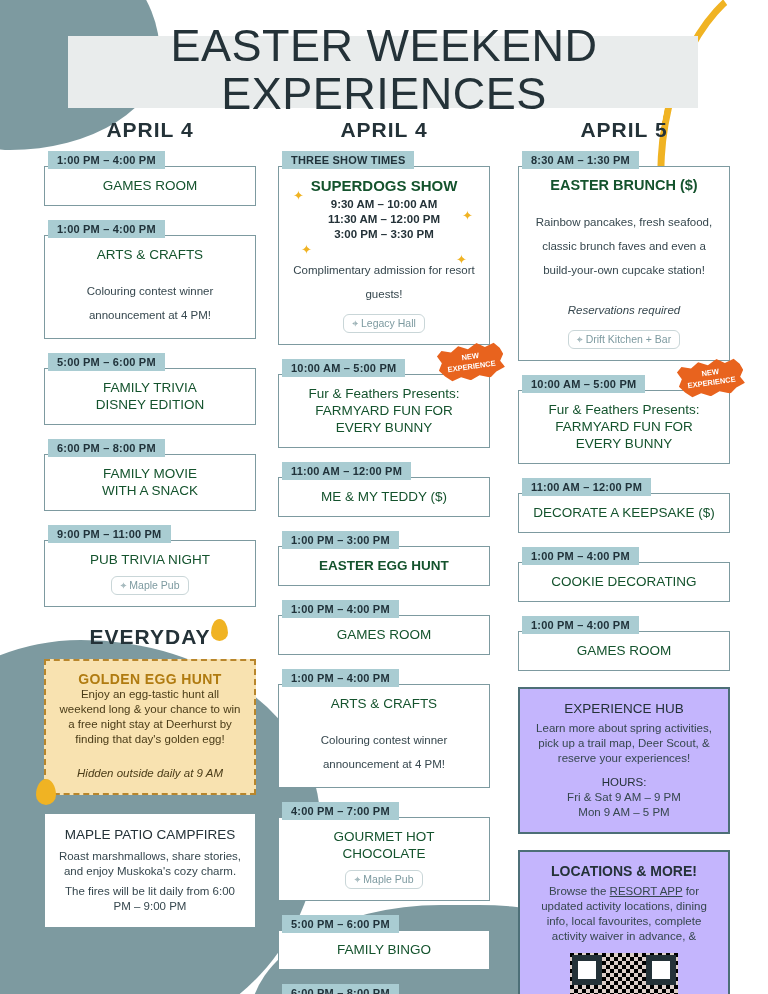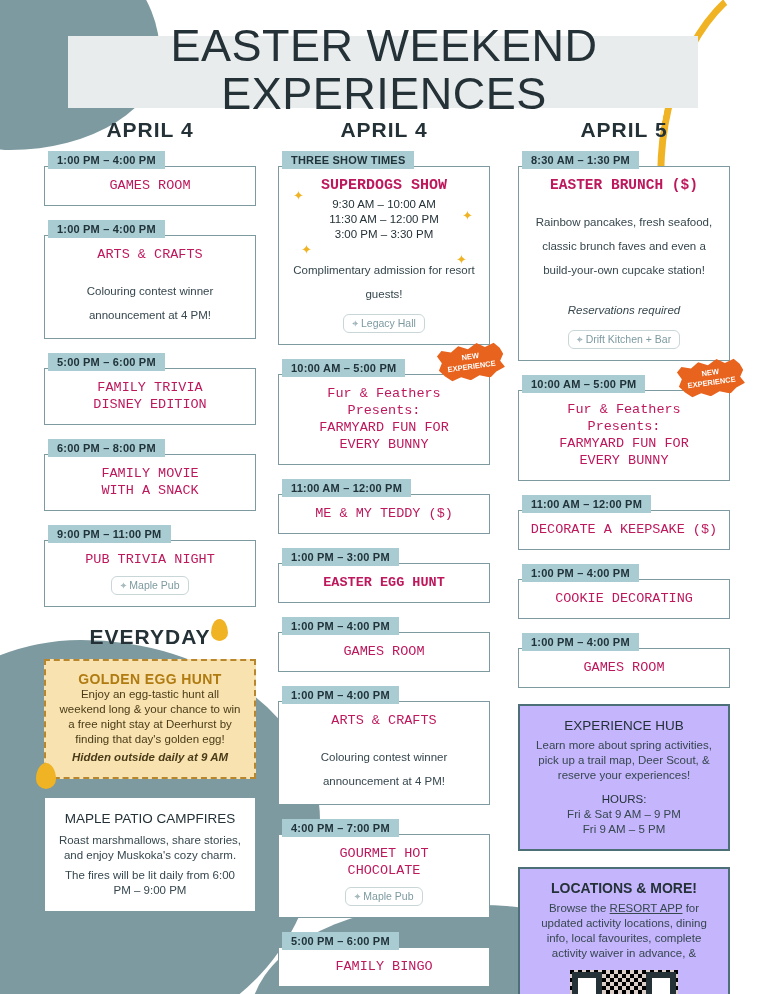--- a/index.html
+++ b/index.html
@@ -124,22 +124,21 @@
     background: #ffffff;
     margin-top: -3px;
     padding: 10px 9px 11px 9px;
     text-align: center;
     position: relative;
     z-index: 2;
   }
   .card .hl {
     font-size: 13.5px;
     line-height: 17px;
-    color: #be185d;
-    font-family: Liberation Mono, monospace;
+    color: #14532d;
   }
   .card .hl.bold { font-weight: bold; }
   .card .sub {
     font-size: 11.5px;
     line-height: 24px;
     color: #36474e;
     margin-top: 16px;
   }
   .card .sub.italic { font-style: italic; }
   .venue {
@@ -148,20 +147,21 @@
     color: #7d9aa0;
     font-size: 10.5px;
     padding: 2px 8px;
     margin-top: 8px;
     border-radius: 6px;
   }
   .times-list {
     font-size: 11.5px;
     line-height: 15px;
     margin-top: 3px;
+    font-weight: bold;
   }
 
   
   .burst {
     position: absolute;
     right: -14px; top: -14px;
     width: 66px; height: 36px;
     background: #e8631e;
     color: #fff;
     font-size: 7.5px;
@@ -212,24 +212,24 @@
     font-weight: bold;
     color: #b07b10;
     letter-spacing: 0.4px;
   }
   .golden-body {
     font-size: 11.5px;
     line-height: 15px;
     color: #4a3c18;
   }
   .golden-body .bold-italic {
-    font-weight: bold;
+    font-weight: normal;
     font-style: italic;
     display: block;
-    margin-top: 3px;
+    margin-top: 19px;
   }
   .egg-deco {
     position: absolute;
     width: 20px; height: 26px;
     background: #f0b323;
     border-radius: 50% 50% 50% 50% / 62% 62% 38% 38%;
   }
   .egg-left { left: -10px; bottom: -12px; }
 
   .plain-card {
@@ -499,21 +499,21 @@
       <div class="card">
         <div class="hl">GAMES ROOM</div>
       </div>
     </div>
 
     <div class="info-box thick">
       <div class="info-title">EXPERIENCE HUB</div>
       <div class="info-body">Learn more about spring activities, pick up a trail map, Deer Scout, &amp; reserve your experiences!</div>
       <div class="hours-label">HOURS:</div>
       <div class="info-body">Fri &amp; Sat 9 AM – 9 PM</div>
-      <div class="info-body">Fri 9 AM – 5 PM</div>
+      <div class="info-body">Mon 9 AM – 5 PM</div>
     </div>
 
     <div class="info-box thick">
       <div class="info-title bold">LOCATIONS &amp; MORE!</div>
       <div class="info-body">
         <span>Browse the </span><u>RESORT APP</u><span> for updated activity locations, dining info, local favourites, complete activity waiver in advance, &amp;</span>
       </div>
       <div class="qr">
           <span class="eye3"></span>
         </div>

